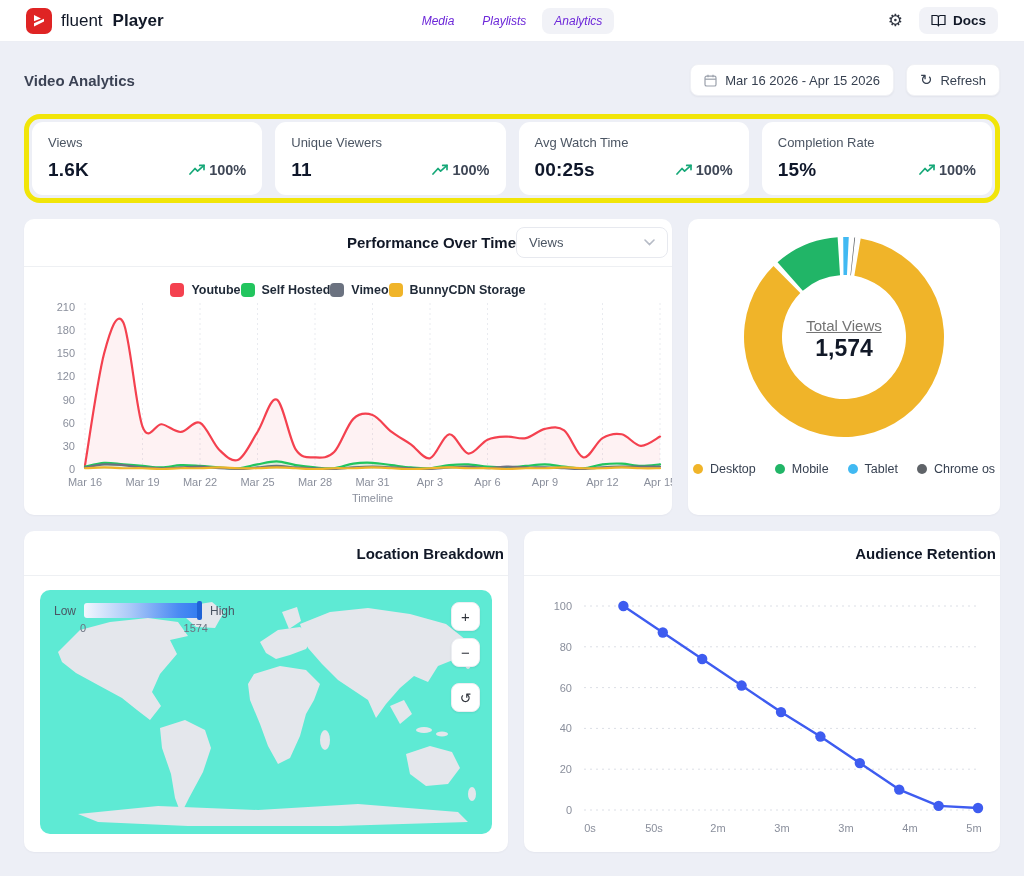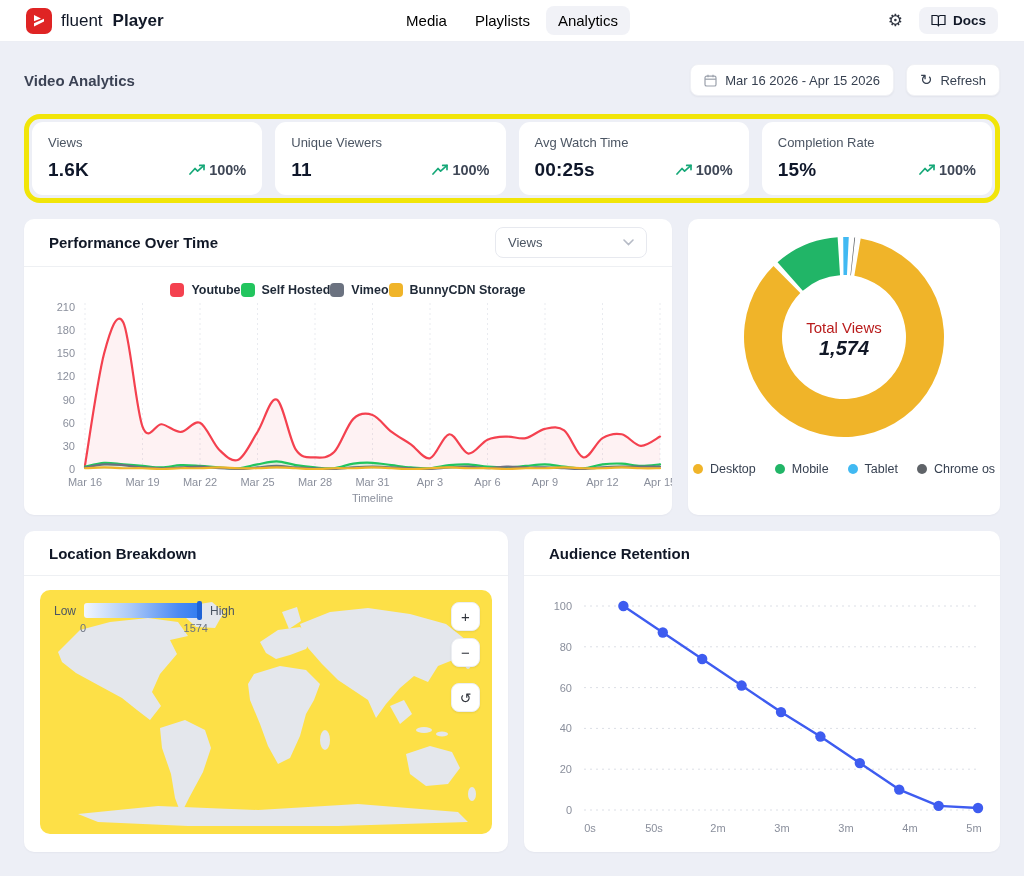--- a/index.html
+++ b/index.html
@@ -17,21 +17,21 @@
     display:flex; align-items:center; padding:0 26px;
   }
   .nav-left { flex:1; display:flex; align-items:center; }
   .brand { display:flex; align-items:center; gap:9px; font-size:17px; color:#111827; }
   .brand .bold { font-weight:700;padding-left:10px; }
   .logo {
     width:26px; height:26px; border-radius:7px; background:#df2424;
     display:flex; align-items:center; justify-content:center;
   }
   .nav-center { display:flex; align-items:center; gap:4px; }
-  .nav-link { padding:6px 12px; border-radius:8px; font-size:15px; color:#000000; cursor:pointer; }
+  .nav-link { padding:6px 12px; border-radius:8px; font-size:12px; color:#6d28d9; cursor:pointer;font-style:italic; }
   .nav-link.active { background:#f1f2f7; }
   .nav-right { flex:1; display:flex; align-items:center; justify-content:flex-end; gap:16px; }
   .gear-btn { font-size:17px; color:#2f3440; cursor:pointer; line-height:1; }
   .docs-btn {
     background:#f1f2f7; border-radius:8px; padding:6px 12px;
     display:flex; align-items:center; gap:7px; font-size:13.5px; font-weight:600; color:#111827; cursor:pointer;
   }
   
   .page { padding:14px 24px 0;border-radius:18px; }
   .page-head { display:flex; justify-content:space-between; align-items:center; margin:8px 0 18px; }
@@ -53,47 +53,47 @@
   .stat-label { font-size:13px; color:#4b5563; }
   .stat-row { display:flex; justify-content:space-between; align-items:center; margin-top:9px; }
   .stat-value { font-size:19px; font-weight:700; color:#0f172a; letter-spacing:.2px; }
   .stat-trend { display:flex; align-items:center; gap:3px; font-size:14.5px; font-weight:600; color:#3f4756; }
   
   .cards-row { display:grid; gap:16px; margin-top:16px; }
   .row1 { grid-template-columns:648px auto; }
   .row2 { grid-template-columns:484px auto; }
   .card { background:#fff; border-radius:10px; box-shadow:0 1px 2px rgba(16,24,40,.04); overflow:hidden; }
   .card-head {
-    display:flex; justify-content:space-between; align-items:center;
-    padding:8px 25px; border-bottom:1px solid #eef0f3; min-height:45px;
+    display:flex; justify-content:flex-end; align-items:center;
+    padding:8px 4px; border-bottom:1px solid #eef0f3; min-height:45px;
   }
   .card-title { font-size:15px; font-weight:700; color:#111827; }
   .select {
     width:152px; height:31px; border:1px solid #e7e9ef; border-radius:8px;
     display:flex; align-items:center; justify-content:space-between;
     padding:0 12px; font-size:13px; color:#4b5563; cursor:pointer; background:#fff;
   }
   
   .legend-row { display:flex; justify-content:center; padding:16px 0 0; }
   .legend-item { display:flex; align-items:center; gap:7px; font-size:12.5px; font-weight:600; color:#1f2937; cursor:pointer; }
   .legend-swatch { width:14px; height:14px; border-radius:4px; }
   svg text.tick { font-family:"Liberation Sans",sans-serif; font-size:11px; fill:#8a8f9c; }
   
   .donut-wrap { position:relative; width:216px; margin:10px auto 0; }
   .donut-center {
     position:absolute; inset:0; display:flex; flex-direction:column;
     align-items:center; justify-content:center; pointer-events:none;
   }
-  .donut-center .lbl { font-size:15px; color:#b91c1c; }
-  .donut-center .val { font-size:20px; font-weight:600; color:#111827; margin-top:1px;font-style:italic; }
+  .donut-center .lbl { font-size:15px; color:#737373;text-decoration:underline; }
+  .donut-center .val { font-size:23px; font-weight:600; color:#111827; margin-top:1px; }
   .device-legend { display:flex; justify-content:center; gap:19px; padding:13px 0 14px; }
   .device-legend .legend-item { font-weight:400; font-size:12.5px; color:#374151; }
   .dot { width:10px; height:10px; border-radius:50%; }
   
-  .map-box { margin:14px 16px 16px; background:#fde047; border-radius:10px; position:relative; height:244px; overflow:hidden; }
+  .map-box { margin:14px 16px 16px; background:#5eead4; border-radius:10px; position:relative; height:244px; overflow:hidden; }
   .map-legend { position:absolute; top:13px; left:14px; z-index:2; }
   .map-legend .bar-row { display:flex; align-items:center; gap:8px; font-size:12px; color:#4b5563; }
   .grad-bar {
     width:118px; height:15px; border-radius:3px; position:relative;
     background:linear-gradient(90deg,#f3f7fe 0%,#a9c8f8 40%,#4b8af3 80%,#2f7bf0 100%);
   }
   .grad-cap { position:absolute; right:0; top:-2px; width:5px; height:19px; border-radius:2px; background:#1f63d6; }
   .map-legend .num-row { display:flex; justify-content:space-between; width:128px; margin-left:26px; font-size:11px; color:#6b7280; margin-top:4px; }
   .map-controls { position:absolute; top:12px; right:12px; z-index:2; display:flex; flex-direction:column; gap:7px; }
   .map-btn {

